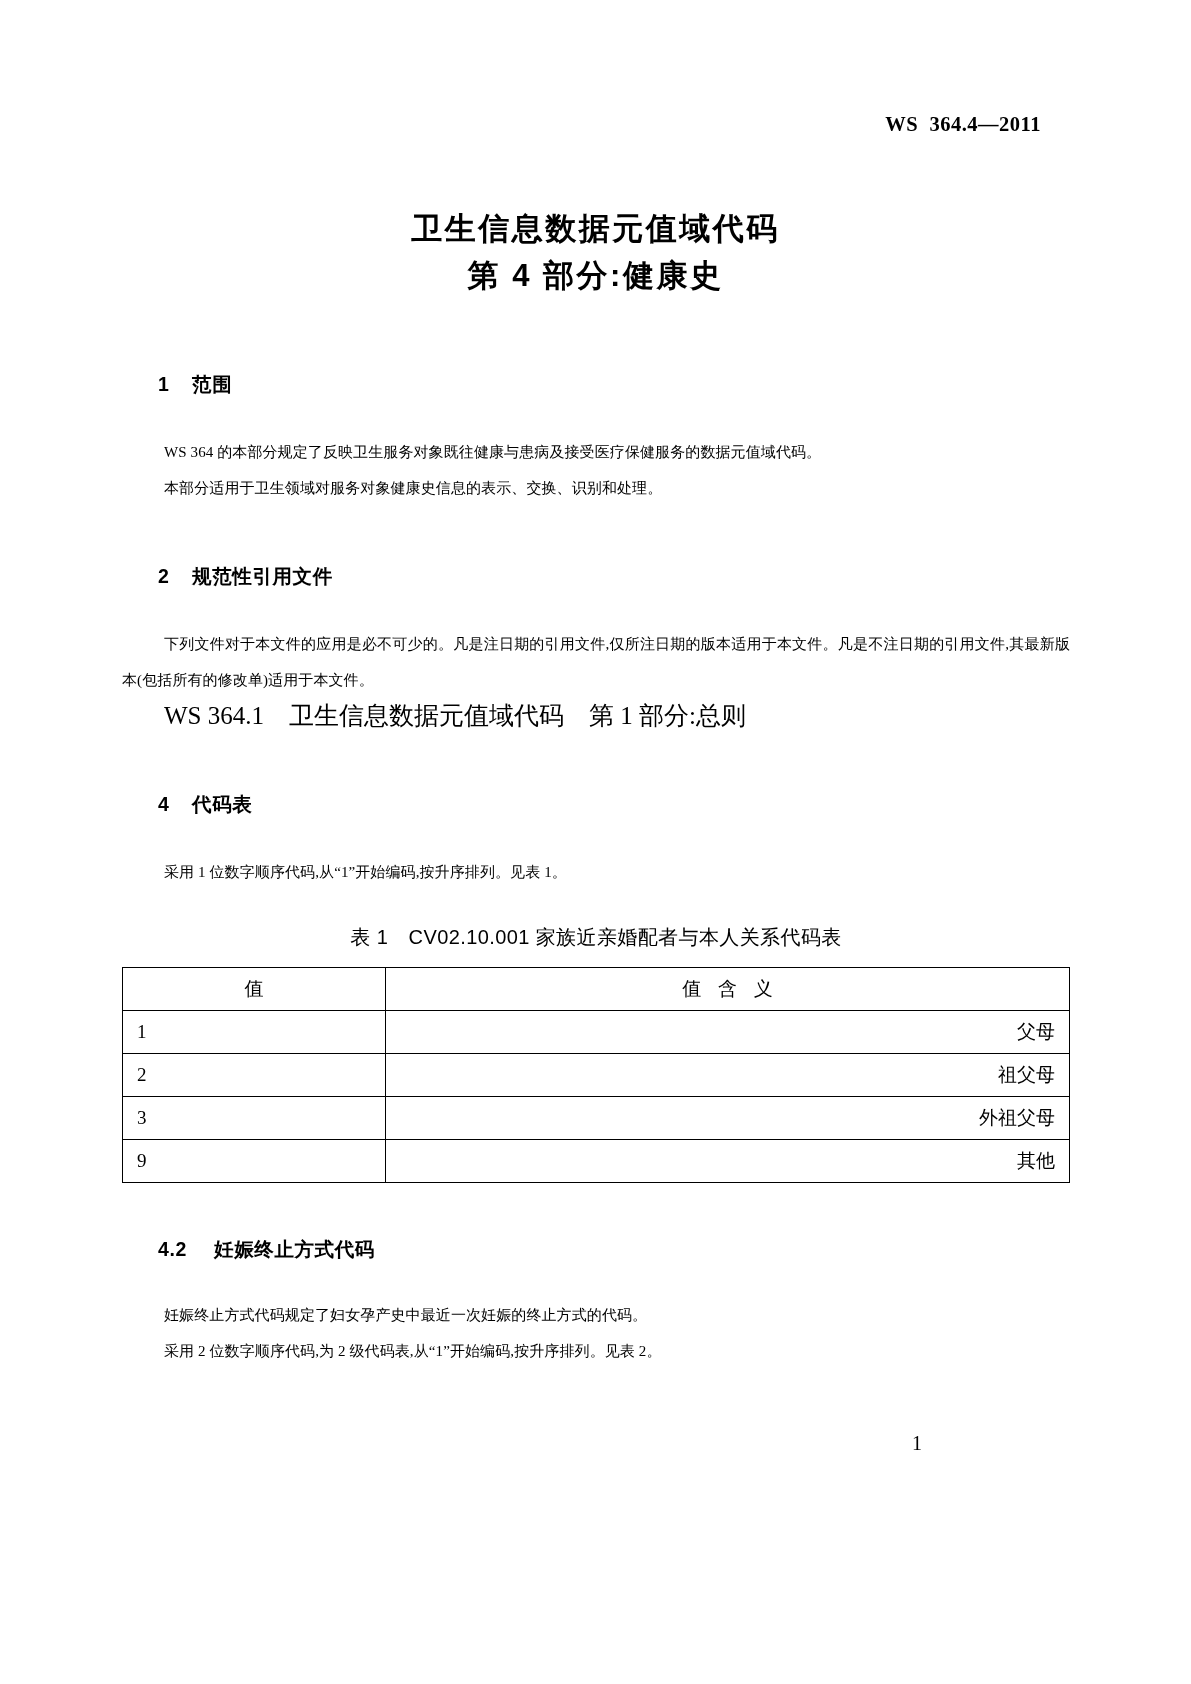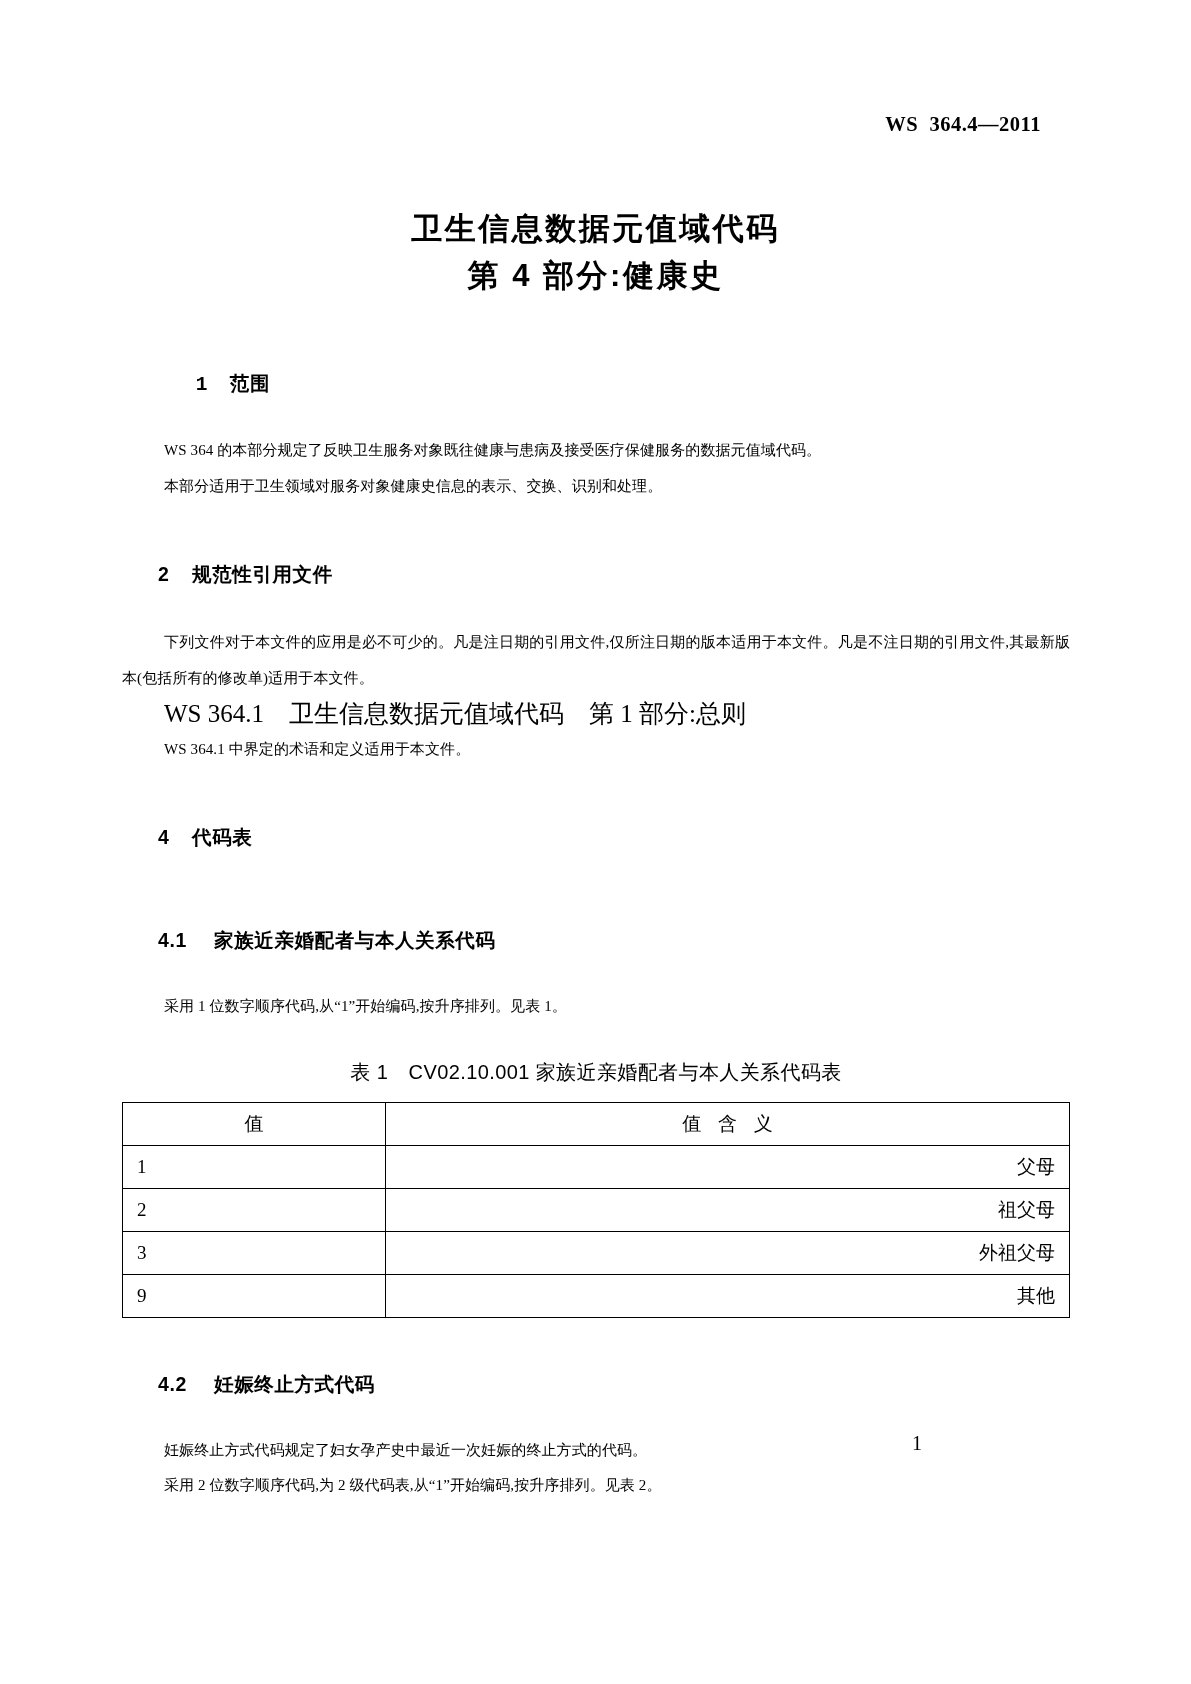--- a/index.html
+++ b/index.html
@@ -166,41 +166,37 @@
 
   <div class="doc-header">WS  364.4—2011</div>
 
   <div class="title-block">
     <div class="title-line">卫生信息数据元值域代码</div>
     <div class="title-line">第 4 部分:健康史</div>
   </div>
 
   <div class="content">
 
-    <h2 class="sec" style="margin-top:0;font-family:Liberation Mono, monospace;">
+    <h2 class="sec" style="margin-top:0;">
       <span class="sec-num">1</span><span>范围</span>
     </h2>
     <p class="body">WS 364 的本部分规定了反映卫生服务对象既往健康与患病及接受医疗保健服务的数据元值域代码。</p>
     <p class="body">本部分适用于卫生领域对服务对象健康史信息的表示、交换、识别和处理。</p>
 
     <h2 class="sec">
       <span class="sec-num">2</span><span>规范性引用文件</span>
     </h2>
     <p class="body">下列文件对于本文件的应用是必不可少的。凡是注日期的引用文件,仅所注日期的版本适用于本文件。凡是不注日期的引用文件,其最新版本(包括所有的修改单)适用于本文件。</p>
     <p class="ref-line">WS 364.1　卫生信息数据元值域代码　第 1 部分:总则</p>
 
-    <p class="body">WS 364.1 中界定的术语和定义适用于本文件。</p>
 
     <h2 class="sec">
       <span class="sec-num">4</span><span>代码表</span>
     </h2>
 
-    <h3 class="subsec">
-      <span class="sec-num wide">4.1</span><span>家族近亲婚配者与本人关系代码</span>
-    </h3>
     <p class="body">采用 1 位数字顺序代码,从“1”开始编码,按升序排列。见表 1。</p>
 
     <div class="table-caption">表 1　CV02.10.001 家族近亲婚配者与本人关系代码表</div>
 
     <table class="code-table">
       <colgroup>
         <col class="c-val">
         <col>
       </colgroup>
       <thead>

